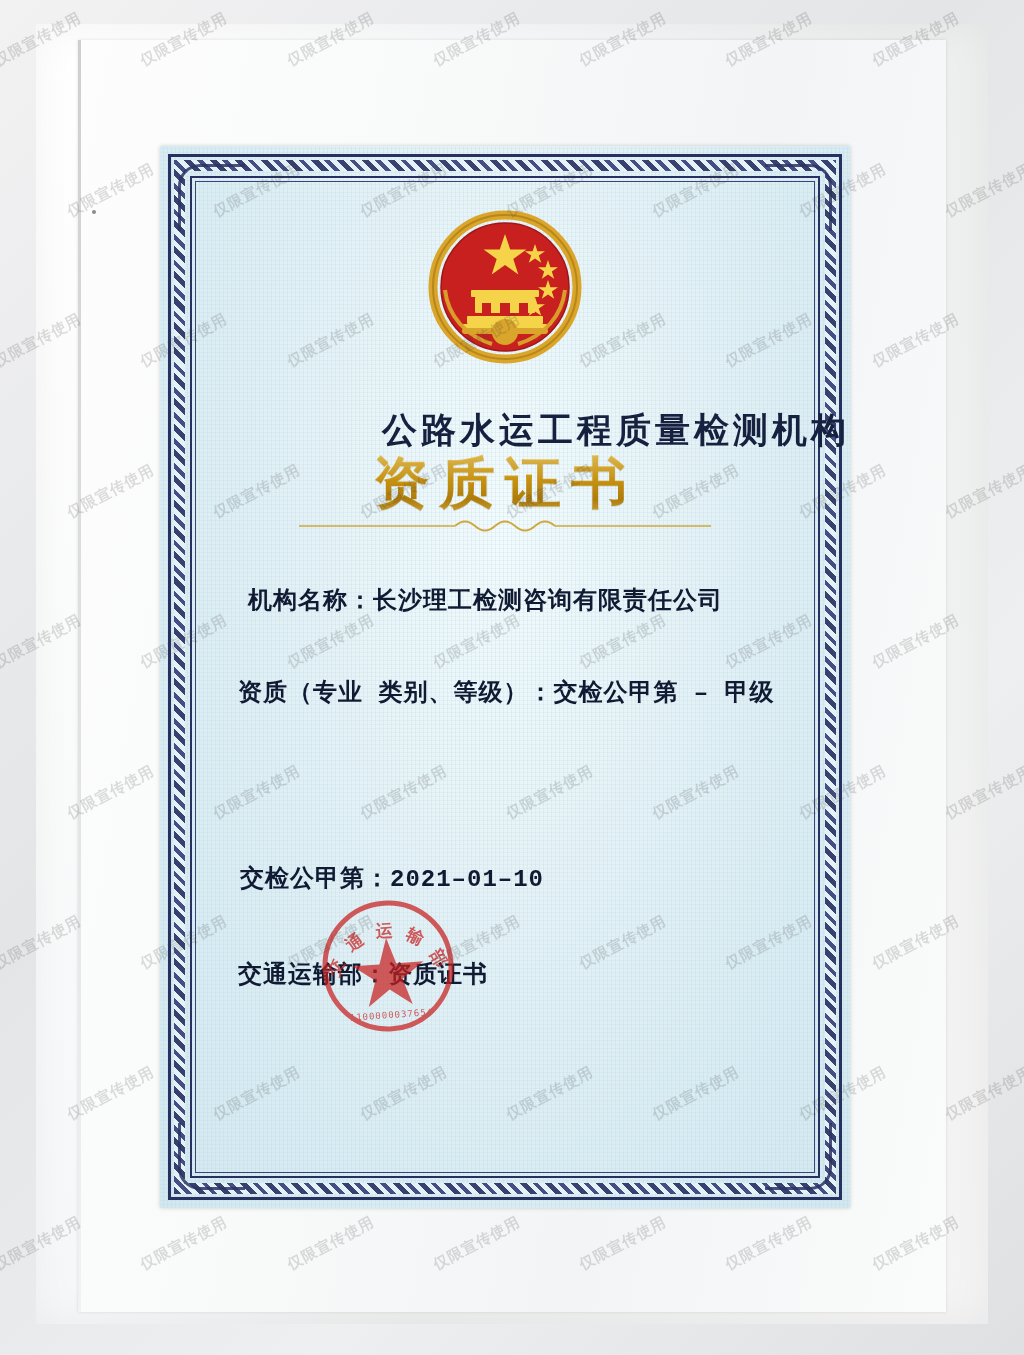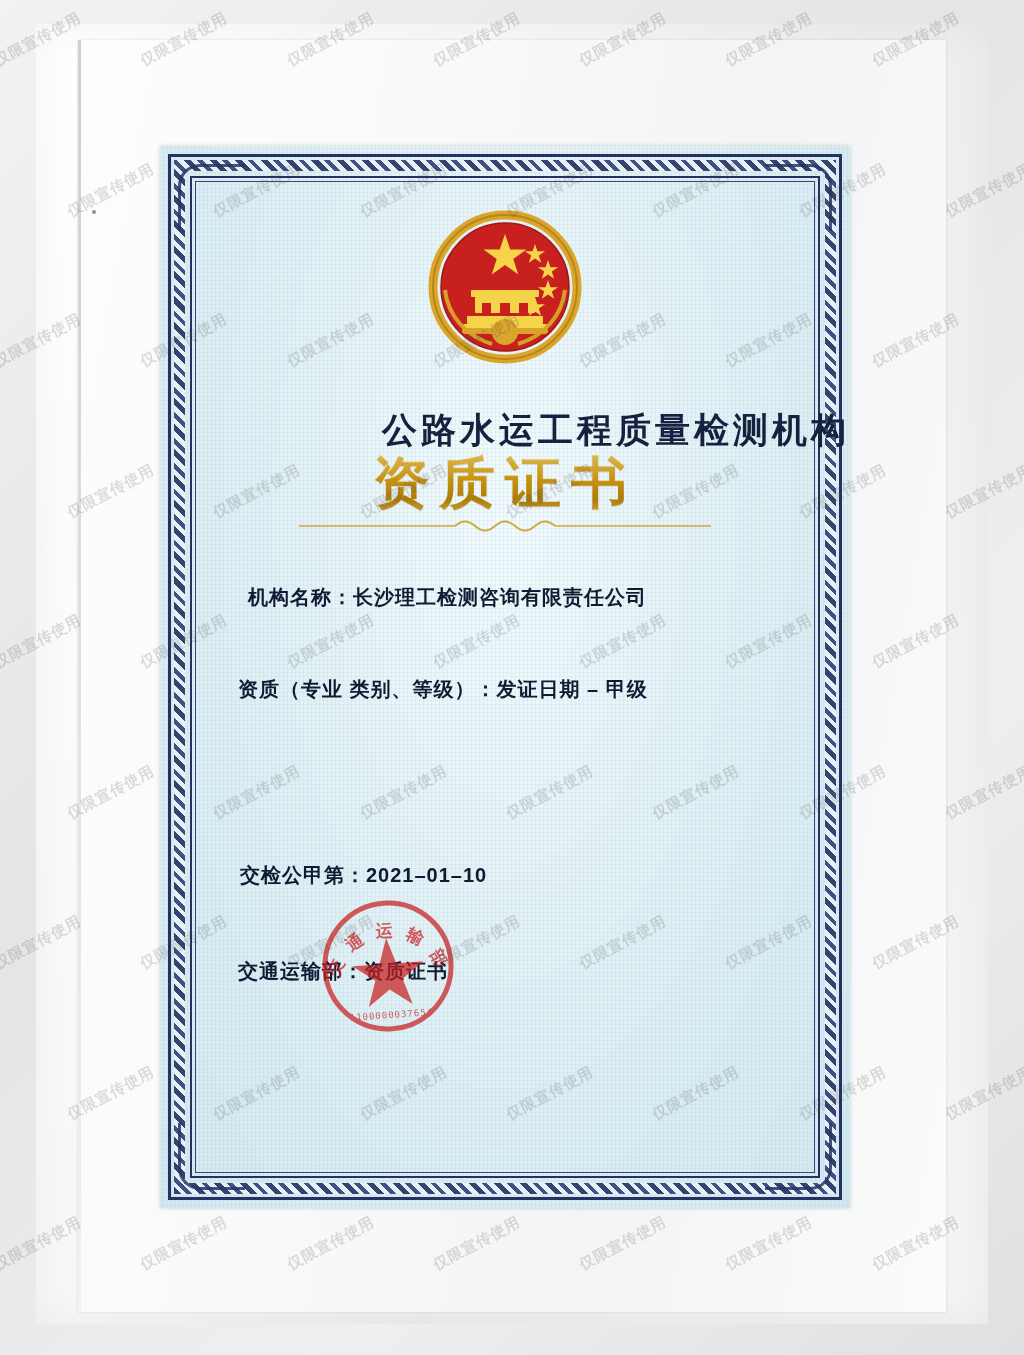--- a/index.html
+++ b/index.html
@@ -95,22 +95,22 @@
     -webkit-background-clip:text;background-clip:text;-webkit-text-fill-color:transparent;
     text-shadow:0 1px 0 rgba(120,85,0,.15);
   }
   #title-divider{
     position:absolute;left:50%;transform:translateX(-50%);top:368px;
     width:420px;height:20px;
   }
 
   
   .field{
-    position:absolute;font-size:20px;color:#101a33;letter-spacing:1px;
-    font-family:Liberation Sans, sans-serif;font-weight:bold;
+    position:absolute;font-size:24px;color:#101a33;letter-spacing:1px;
+    font-family:Liberation Mono, monospace;font-weight:bold;
     white-space:nowrap;
   }
   .field .label{font-weight:bold;}
   .field .value{font-weight:bold;}
 
   #field-org   {left:88px;  top:438px;}
   #field-qual  {left:78px;  top:530px;}
   #field-certno{left:82px;  top:624px;}
   #field-issue {left:80px;  top:716px;}
   #field-valid {left:388px; top:716px;}
@@ -208,21 +208,21 @@
         <path d="M260 12 H416" stroke="#cfa83e" stroke-width="1.6" fill="none"></path>
         <path d="M160 12 q10 -9 20 0 q10 9 20 0 q10 -9 20 0 q10 9 20 0 q10 -9 20 0" stroke="#cfa83e" stroke-width="1.8" fill="none"></path>
       </svg>
     </div>
 
     <div class="field" id="field-org">
       <span class="label">机构名称：</span><span class="value">长沙理工检测咨询有限责任公司</span>
     </div>
 
     <div class="field" id="field-qual">
-      <span class="label">资质（专业  类别、等级）：</span><span class="value">发证日期 – 甲级</span>
+      <span class="label">资质（专业  类别、等级）：</span><span class="value">交检公甲第 – 甲级</span>
     </div>
 
 
     <div class="field" id="field-issue">
       <span class="label">交检公甲第：</span><span class="value">2021–01–10</span>
     </div>
 
 
     <div class="field" id="field-author">
       <span class="label">交通运输部：</span><span class="value">资质证书</span>

